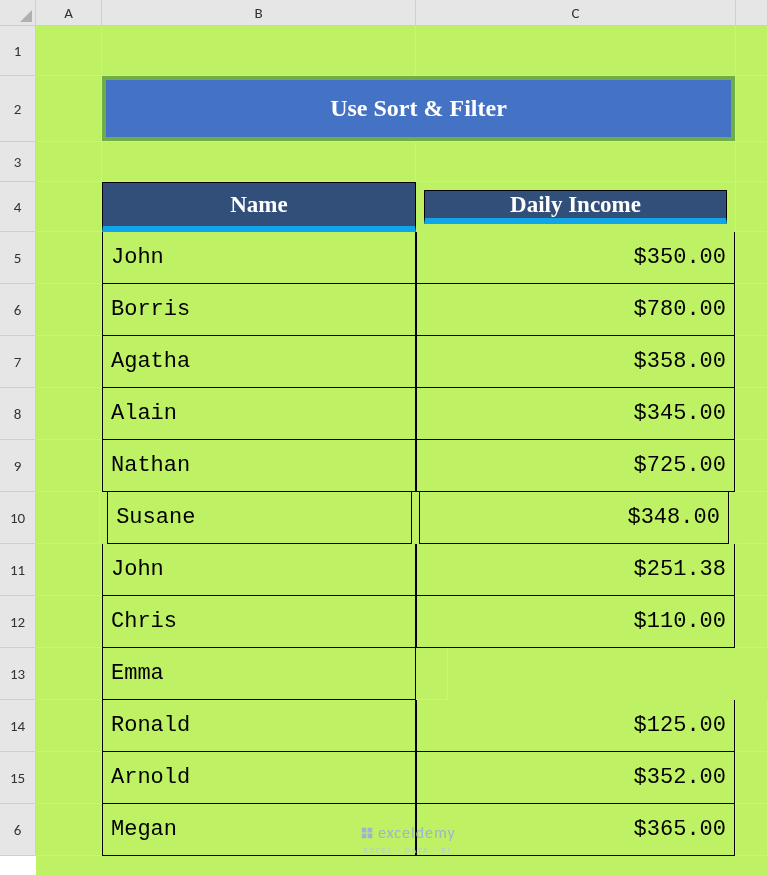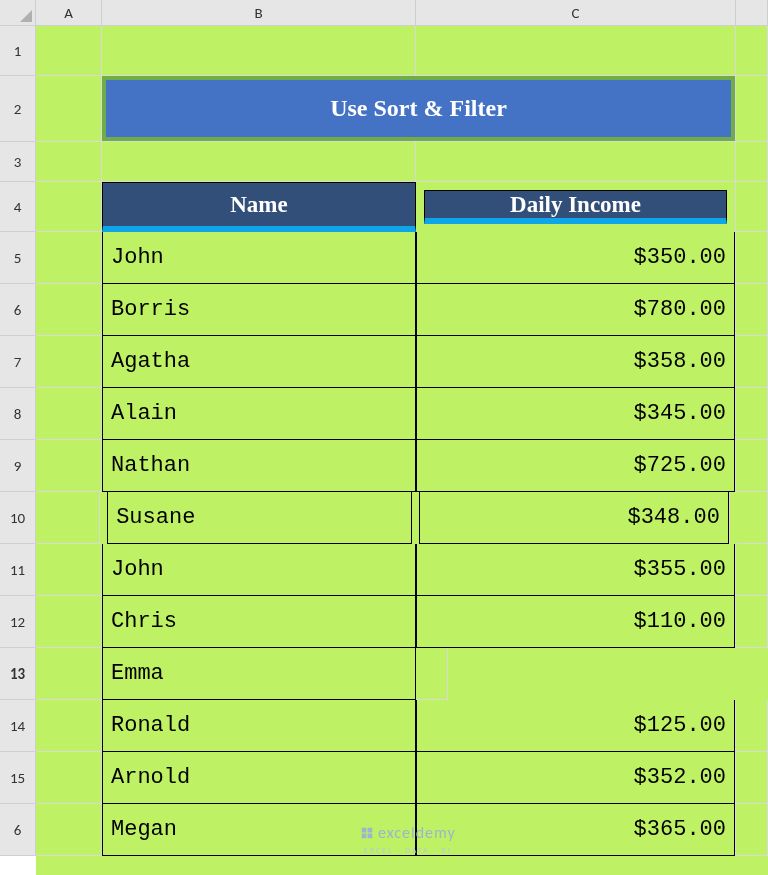--- a/index.html
+++ b/index.html
@@ -176,21 +176,21 @@
       <div class="row-header" style="height: 40px;">3</div>
       <div class="row-header" style="height: 50px;">4</div>
       <div class="row-header" style="height: 52px;">5</div>
       <div class="row-header" style="height: 52px;">6</div>
       <div class="row-header" style="height: 52px;">7</div>
       <div class="row-header" style="height: 52px;">8</div>
       <div class="row-header" style="height: 52px;">9</div>
       <div class="row-header" style="height: 52px;">10</div>
       <div class="row-header" style="height: 52px; text-align: center;">11</div>
       <div class="row-header" style="height: 52px;">12</div>
-      <div class="row-header" style="height: 52px; font-weight: bold;">13</div>
+      <div class="row-header" style="height: 52px;">13</div>
       <div class="row-header" style="height: 52px;">14</div>
       <div class="row-header" style="height: 52px;">15</div>
       <div class="row-header" style="height: 52px;">6</div>
     </div>
 
   <div class="sheet" id="sheet">
       <div class="row " style="height: 50px;">
         <div class="cell wA"></div>
         <div class="cell wB"></div>
         <div class="cell wC"></div>
@@ -278,21 +278,21 @@
           <div class="td right">$348.00</div>
         </div>
         <div class="cell wD"></div>
       </div>
       <div class="row data-row" style="height: 52px;">
         <div class="cell wA"></div>
         <div class="cell wB" style="padding: 0px; border-right: none; border-bottom: none;">
           <div class="td left">John</div>
         </div>
         <div class="cell wC" style="padding: 0px; border-bottom: none;">
-          <div class="td right">$355.00</div>
+          <div class="td right">$251.38</div>
         </div>
         <div class="cell wD"></div>
       </div>
       <div class="row data-row" style="height: 52px;">
         <div class="cell wA"></div>
         <div class="cell wB" style="padding: 0px; border-right: none; border-bottom: none;">
           <div class="td left">Chris</div>
         </div>
         <div class="cell wC" style="padding: 0px; border-bottom: none;">
           <div class="td right">$110.00</div>

